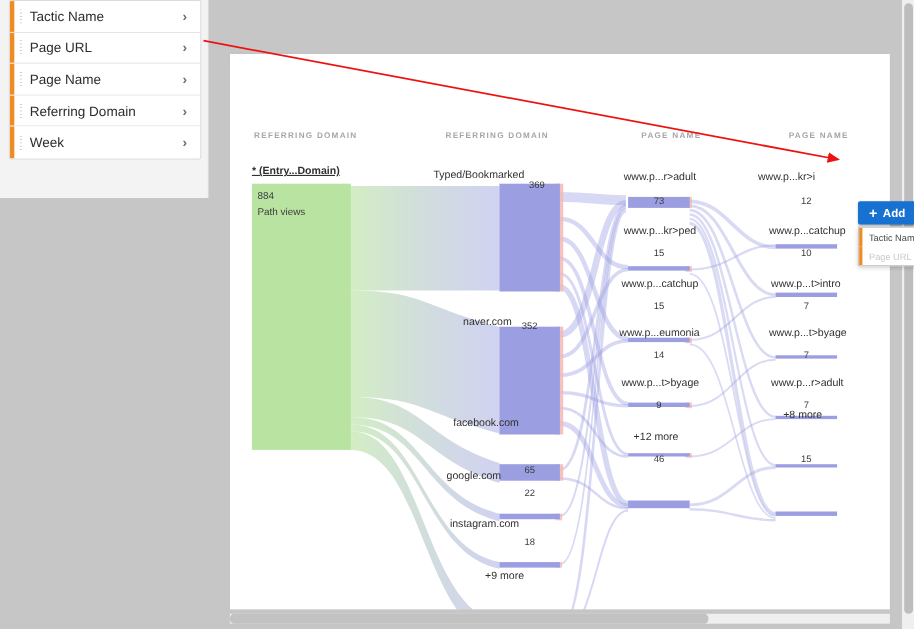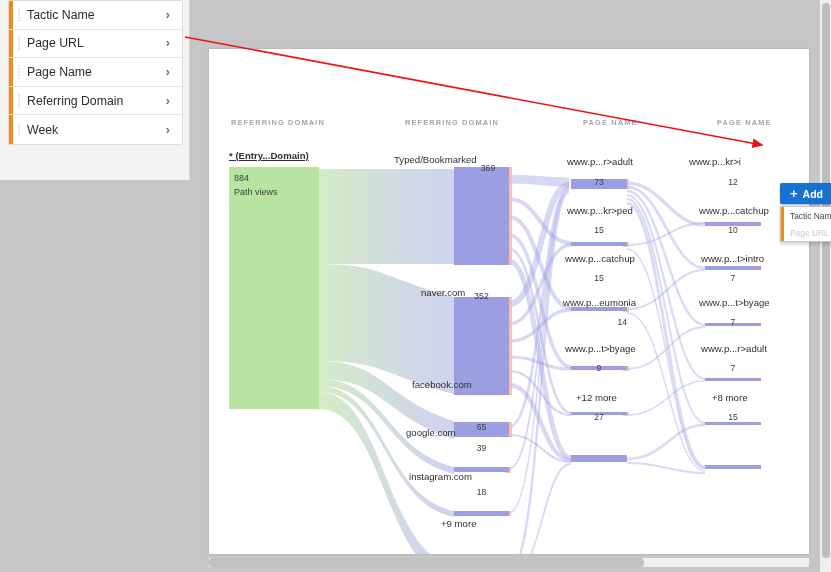--- a/index.html
+++ b/index.html
@@ -387,62 +387,62 @@
       <span class="node-label" style="left:185px; top:105px;">Typed/Bookmarked</span>
       <span class="node-value" style="left:245px; top:114px; width:68px;">369</span>
 
       <span class="node-label" style="left:212px; top:238px;">naver.com</span>
       <span class="node-value" style="left:245px; top:242px; width:55px;">352</span>
 
       <span class="node-label" style="left:203px; top:330px;">facebook.com</span>
       <span class="node-value" style="left:245px; top:373px; width:55px;">65</span>
 
       <span class="node-label" style="left:197px; top:378px;">google.com</span>
-      <span class="node-value" style="left:245px; top:394px; width:55px;">39</span>
+      <span class="node-value" style="left:245px; top:394px; width:55px;">22</span>
 
       <span class="node-label" style="left:200px; top:422px;text-align:center;">instagram.com</span>
       <span class="node-value" style="left:245px; top:438px; width:55px;">18</span>
 
       <span class="node-label" style="left:232px; top:469px;">+9 more</span>
       <span class="node-value" style="left:245px; top:522px; width:55px;">58</span>
 
       <span class="node-label" style="left:358px; top:107px;">www.p...r&gt;adult</span>
       <span class="node-value" style="left:362px; top:128px; width:56px;">73</span>
 
       <span class="node-label" style="left:358px; top:156px;">www.p...kr&gt;ped</span>
       <span class="node-value" style="left:362px; top:176px; width:56px;">15</span>
 
       <span class="node-label" style="left:356px; top:204px;">www.p...catchup</span>
       <span class="node-value" style="left:362px; top:224px; width:56px;">15</span>
 
       <span class="node-label" style="left:354px; top:248px;">www.p...eumonia</span>
-      <span class="node-value" style="left:362px; top:268px; width:56px;text-align:right;">14</span>
+      <span class="node-value" style="left:362px; top:268px; width:56px;">14</span>
 
       <span class="node-label" style="left:356px; top:294px;">www.p...t&gt;byage</span>
       <span class="node-value" style="left:362px; top:314px; width:56px;">9</span>
 
       <span class="node-label" style="left:367px; top:343px;">+12 more</span>
-      <span class="node-value" style="left:362px; top:363px; width:56px;">27</span>
+      <span class="node-value" style="left:362px; top:363px; width:56px;">46</span>
 
       <span class="node-label" style="left:480px; top:107px;">www.p...kr&gt;i</span>
       <span class="node-value" style="left:496px; top:128px; width:56px;">12</span>
 
       <span class="node-label" style="left:490px; top:156px;">www.p...catchup</span>
       <span class="node-value" style="left:496px; top:176px; width:56px;">10</span>
 
       <span class="node-label" style="left:492px; top:204px;">www.p...t&gt;intro</span>
       <span class="node-value" style="left:496px; top:224px; width:56px;">7</span>
 
       <span class="node-label" style="left:490px; top:248px;">www.p...t&gt;byage</span>
       <span class="node-value" style="left:496px; top:268px; width:56px;">7</span>
 
       <span class="node-label" style="left:492px; top:294px;">www.p...r&gt;adult</span>
       <span class="node-value" style="left:496px; top:314px; width:56px;">7</span>
 
-      <span class="node-label" style="left:503px; top:343px;">+8 more</span>
+      <span class="node-label" style="left:503px; top:323px;">+8 more</span>
       <span class="node-value" style="left:496px; top:363px; width:56px;">15</span>
 
       <div id="add-menu">
         <div class="mi">
           <span class="bar"></span>
           <span class="txt">Tactic Name</span>
         </div>
         <div class="mi ghost">
           <span class="bar"></span>
           <span class="txt">Page URL</span>

